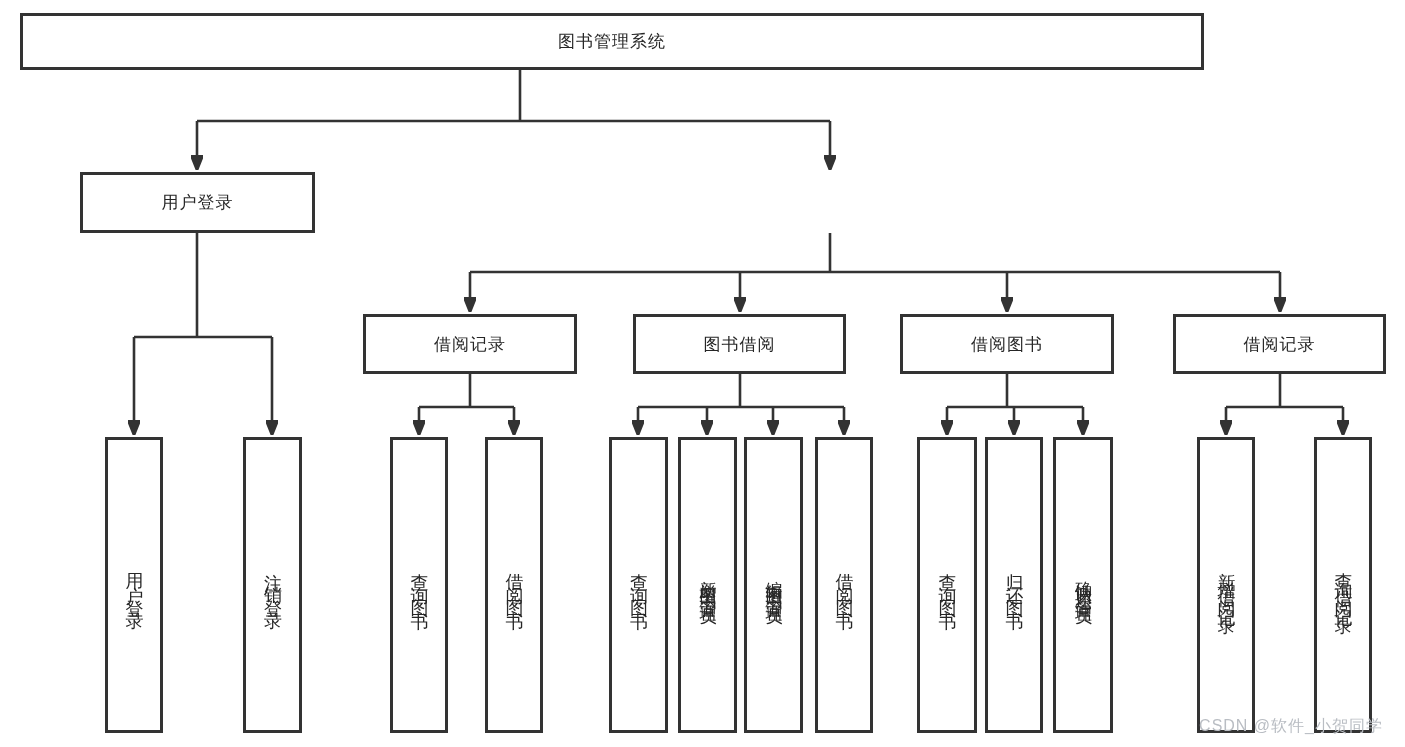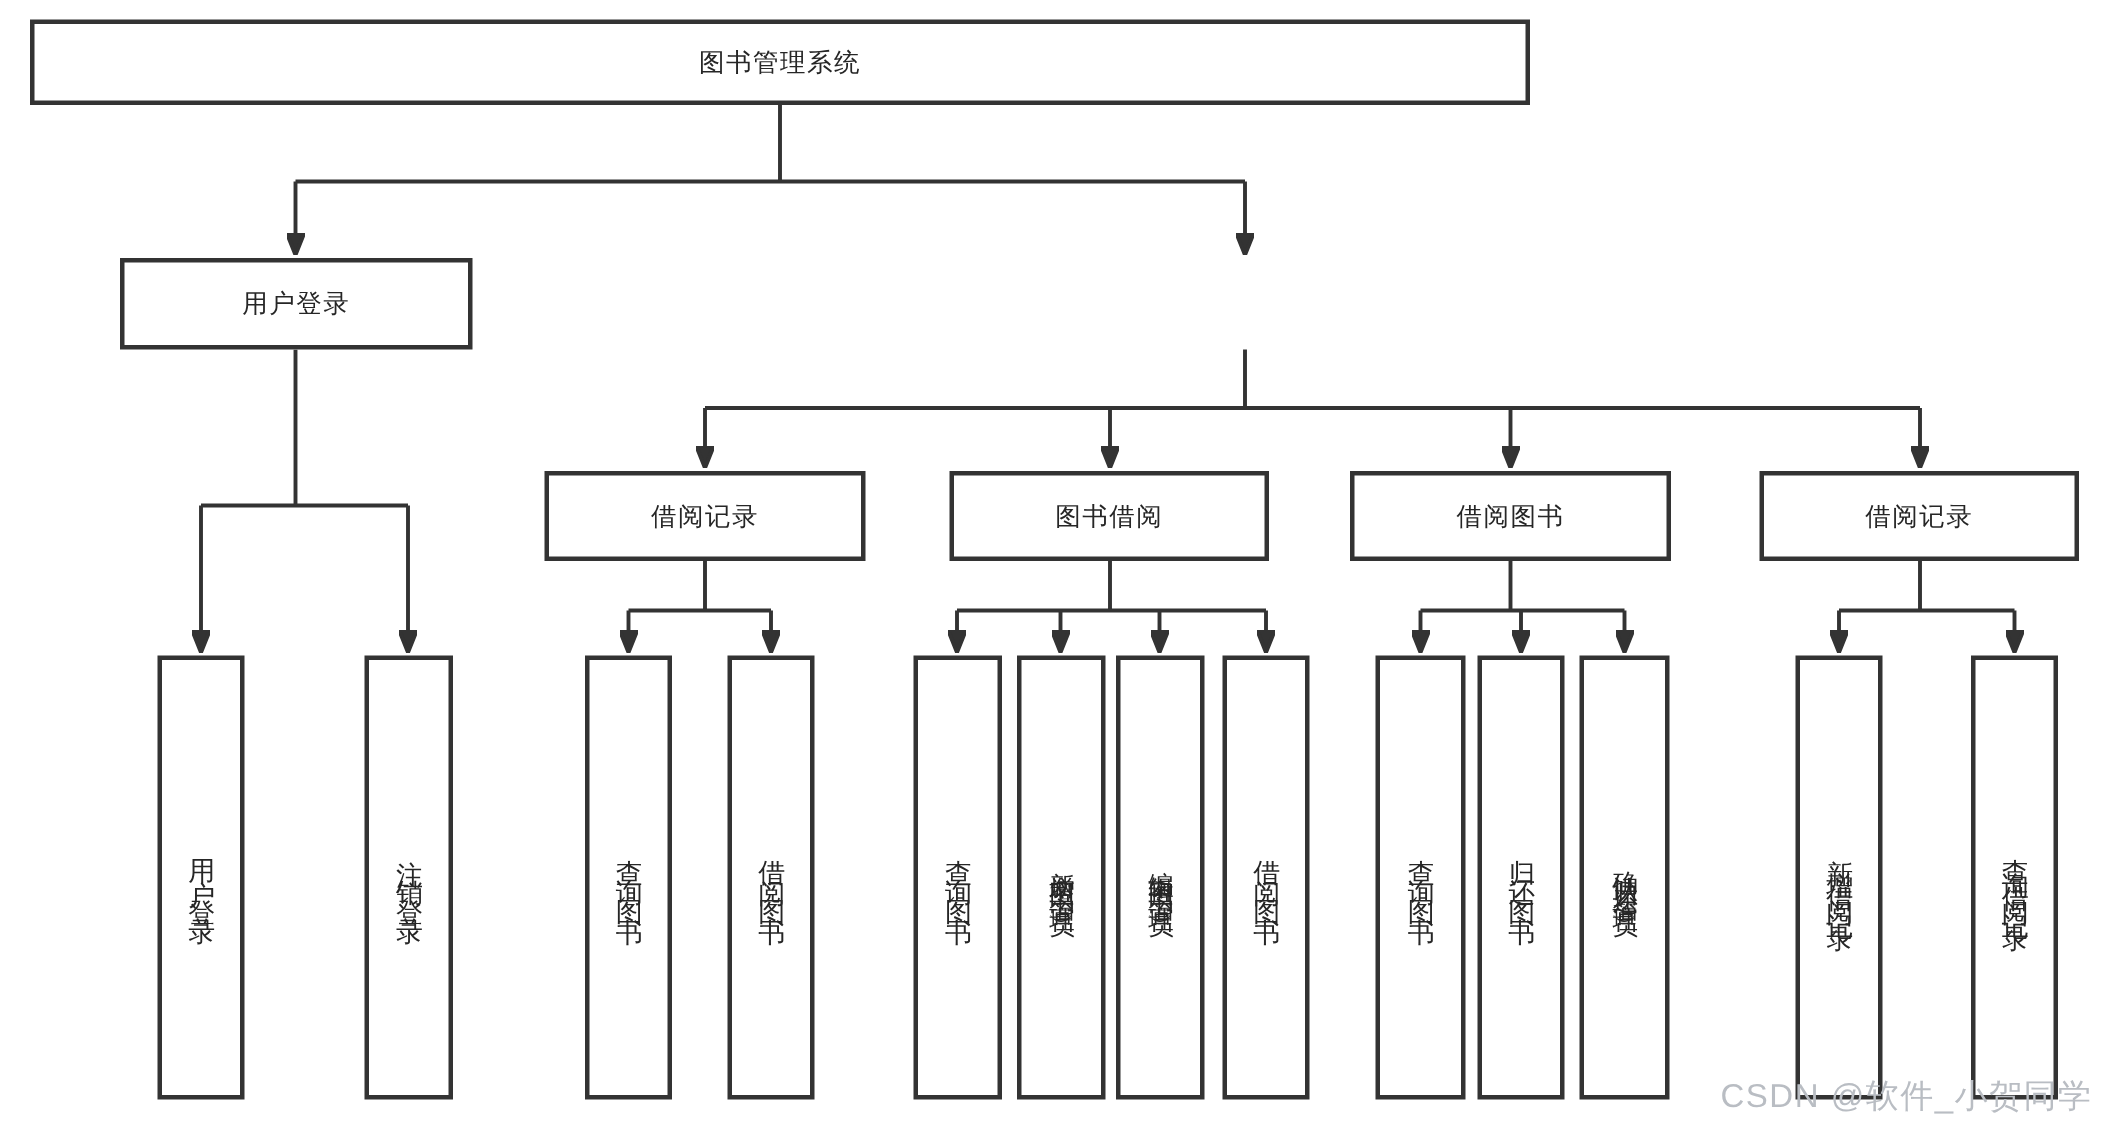--- a/index.html
+++ b/index.html
@@ -34,22 +34,22 @@
     text-orientation:mixed;
     line-height:1.05;
     font-size:18px;
     white-space:nowrap;
   }
   .s4 .vlbl{letter-spacing:13px;}
   .s6 .vlbl{letter-spacing:9px;}
   .s9 .vlbl{letter-spacing:4px;font-size:17px;}
   .watermark{
     position:absolute;
-    right:10px;top:716px;
-    font-size:22px;
+    right:22px;top:716px;
+    font-size:16px;
     color:var(--watermark);
     letter-spacing:1px;
     z-index:5;
   }
 </style>
 </head>
 <body>
 
 <div class="canvas">
 
@@ -87,21 +87,21 @@
     <path d="M1007,374 V407 M947,407 H1083"></path>
     <path d="M947,407 V434" marker-end="url(#arrow)"></path>
     <path d="M1014,407 V434" marker-end="url(#arrow)"></path>
     <path d="M1083,407 V434" marker-end="url(#arrow)"></path>
 
     <path d="M1280,374 V407 M1226,407 H1343"></path>
     <path d="M1226,407 V434" marker-end="url(#arrow)"></path>
     <path d="M1343,407 V434" marker-end="url(#arrow)"></path>
   </svg>
 
-  <div class="node" style="left:20px;top:13px;width:1000px;height:57px">
+  <div class="node" style="left:20px;top:13px;width:1184px;height:57px">
     <span>图书管理系统</span>
   </div>
 
   <div class="node" style="left:80px;top:172px;width:235px;height:61px">
     <span>用户登录</span>
   </div>
 
   <div class="node" style="left:363px;top:314px;width:214px;height:60px">
     <span>借阅记录</span>
   </div>

